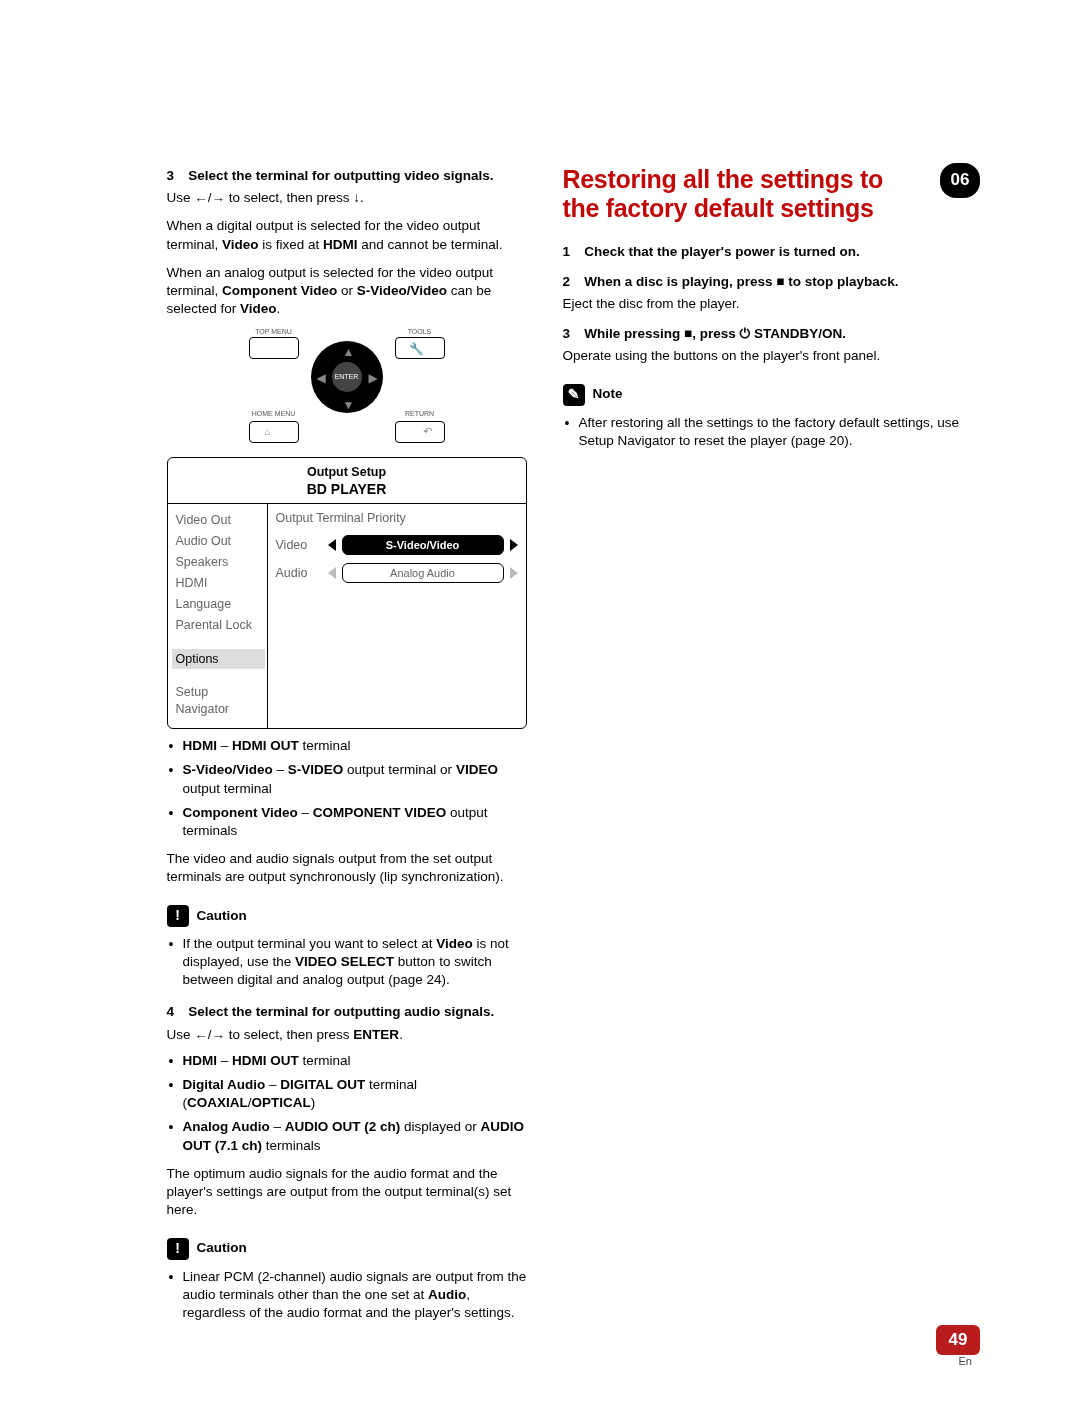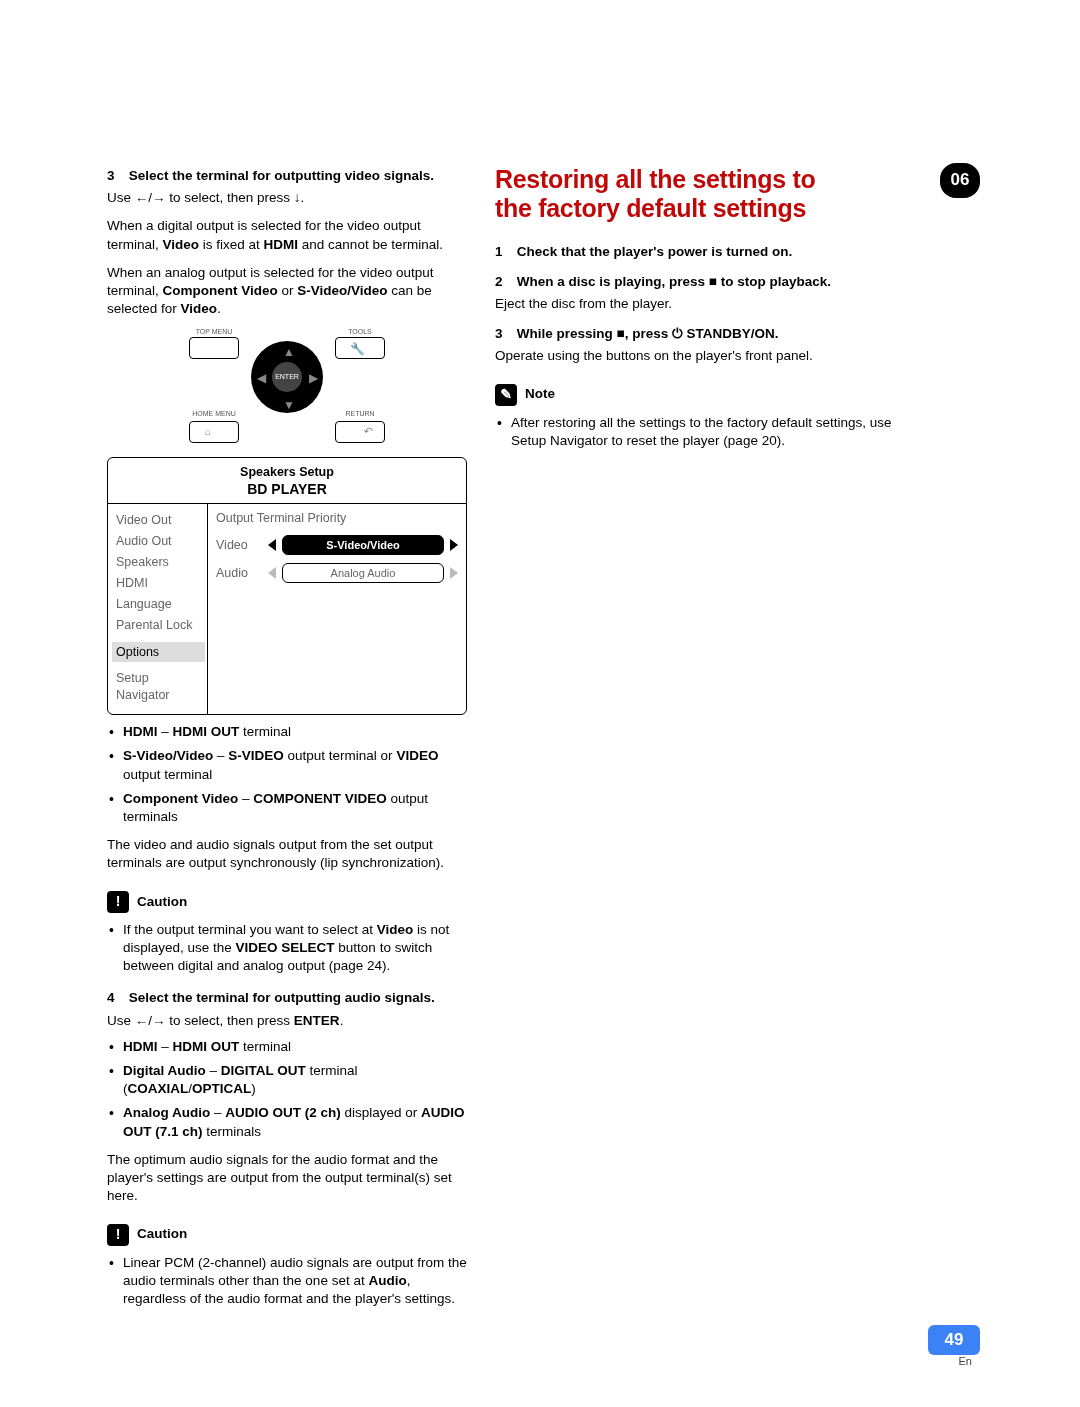--- a/index.html
+++ b/index.html
@@ -1,17 +1,17 @@
 <!DOCTYPE html>
 <html><head>
 <meta charset="utf-8">
 <style>
   * { box-sizing: border-box; margin: 0; padding: 0; }
   body { font-family: Arial, Helvetica, sans-serif; background: #fff; width: 1080px; height: 1407px; position: relative; color: #000; font-size: 13.5px; line-height: 1.35; }
-  .page { padding: 165px 58px 40px 107px; display: flex; gap: 28px; }
+  .page { padding: 165px 58px 40px 107px; display: flex; gap: 36px; justify-content: center; }
   .col { flex: 1; }
   .colL { max-width: 360px; }
   .colR { max-width: 400px; }
 
   .step-h { font-weight: bold; font-size: 13.5px; margin-top: 2px; }
   .step-h .num { display:inline-block; width:18px; }
   .para { margin-top: 4px; }
   .para-b { margin-top: 10px; }
 
   .arrowL::before { content: "←"; font-weight: bold; }
@@ -45,21 +45,21 @@
   .toolic { position:absolute; right:22px; top:4px; font-size:12px; color:#888; }
 
   
   .osd { border:1.4px solid #000; border-radius:6px; margin-top:14px; font-size:12.5px; }
   .osd-head { text-align:center; padding:6px 0 4px 0; border-bottom:1.4px solid #000; }
   .osd-head .t1 { font-weight:bold; }
   .osd-head .t2 { font-weight:bold; font-size:14px; }
   .osd-body { display:flex; }
   .osd-left { width:100px; border-right:1.4px solid #000; padding:6px 6px 8px 8px; }
   .osd-left div { padding:2px 0; color:#666; }
-  .osd-left .sel { background:#ddd; color:#000; margin:6px -4px; padding:2px 4px; }
+  .osd-left .sel { background:#ddd; color:#000; margin:13px -4px; padding:2px 4px; }
   .osd-right { flex:1; padding:6px 8px; color:#666; }
   .osd-row { display:flex; align-items:center; margin-top:8px; gap:6px; }
   .osd-row .lab { width:46px; }
   .pill { flex:1; border:1.4px solid #000; border-radius:6px; height:20px; display:flex; align-items:center; justify-content:center; font-size:11px; position:relative; color:#666; }
   .pill.dark { background:#000; color:#fff; font-weight:bold; }
   .tri { width:0; height:0; border-top:6px solid transparent; border-bottom:6px solid transparent; }
   .tri.l { border-right:8px solid #000; }
   .tri.r { border-left:8px solid #000; }
   .tri.lo { border-right:8px solid #bbb; }
   .tri.ro { border-left:8px solid #bbb; }
@@ -73,21 +73,21 @@
   .callout { display:flex; align-items:center; gap:8px; margin-top:18px; }
   .ic { width:22px; height:22px; border-radius:4px; background:#000; color:#fff; display:flex; align-items:center; justify-content:center; font-size:14px; font-weight:bold; }
   .ic.pen { background:#000; }
   .callout .t { font-weight:bold; font-size:13.5px; }
 
   
   .h1 { color:#c00808; font-weight:900; font-size:25px; line-height:1.15; letter-spacing:-0.3px; }
   .chapter { position:absolute; right:100px; top:163px; width:40px; height:35px; background:#000; border-radius:16px; color:#fff; font-weight:bold; font-size:17px; display:flex; align-items:center; justify-content:center; }
 
   
-  .pgnum { position:absolute; right:100px; bottom:52px; width:52px; height:30px; background:#3b82f6; border-radius:6px; color:#fff; font-weight:bold; font-size:17px; display:flex; align-items:center; justify-content:center; }
+  .pgnum { position:absolute; right:100px; bottom:52px; width:44px; height:30px; background:#b91c1c; border-radius:6px; color:#fff; font-weight:bold; font-size:17px; display:flex; align-items:center; justify-content:center; }
   .en { position:absolute; right:108px; bottom:38px; font-size:11px; color:#444; }
 
   b { font-weight:bold; }
 </style>
 </head>
 <body>
 
 <div class="chapter">06</div>
 
 <div class="page">
@@ -127,21 +127,21 @@
         <div class="rarrow ra-u">▲</div>
         <div class="rarrow ra-d">▼</div>
         <div class="rarrow ra-l">◀</div>
         <div class="rarrow ra-r">▶</div>
         <div class="center">ENTER</div>
       </div>
     </div>
 
     <div class="osd">
       <div class="osd-head">
-        <div class="t1">Speakers Setup</div>
+        <div class="t1">Output Setup</div>
         <div class="t2">BD PLAYER</div>
       </div>
       <div class="osd-body">
         <div class="osd-left">
           <div>Video Out</div>
           <div>Audio Out</div>
           <div>Speakers</div>
           <div>HDMI</div>
           <div>Language</div>
           <div>Parental Lock</div>

